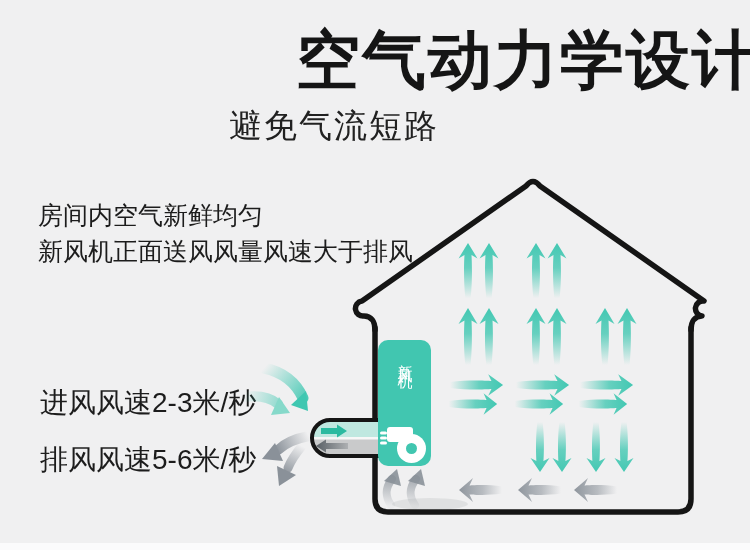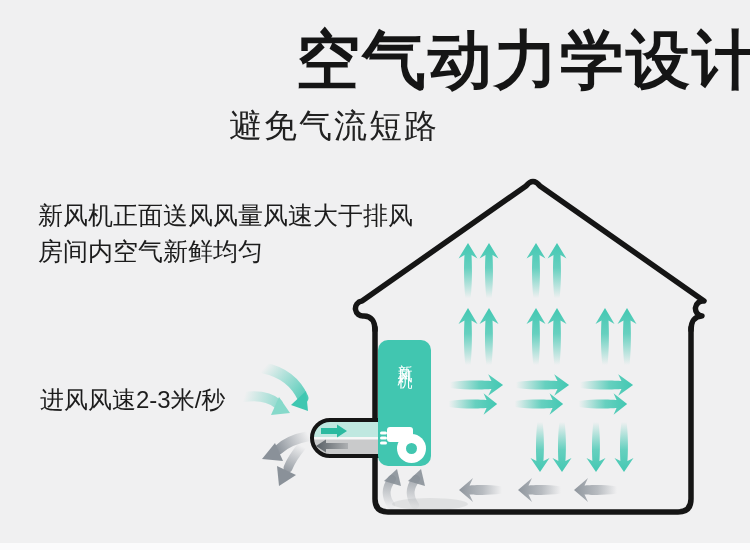--- a/index.html
+++ b/index.html
@@ -16,21 +16,21 @@
   }
   .subtitle{
     position:absolute;top:104px;left:0;width:668px;text-align:center;
     font-size:33px;font-weight:400;letter-spacing:2px;color:#212121;
     line-height:44px;white-space:nowrap;
   }
   .desc{
     position:absolute;top:197px;left:38px;
     font-size:25px;line-height:36px;color:var(--text,#1c1c1c);
   }
-  .callout{position:absolute;left:40px;font-size:24px;color:var(--text,#1c1c1c);white-space:nowrap;}
+  .callout{position:absolute;left:40px;font-size:28px;color:var(--text,#1c1c1c);white-space:nowrap;}
   .callout.intake{top:384px;}
   .callout.exhaust{top:441px;}
   .diagram{position:absolute;top:0;left:0;}
   .device-label{
     position:absolute;top:352px;left:397px;
     writing-mode:vertical-rl;text-orientation:upright;
     font-size:15px;letter-spacing:5px;color:#fff;line-height:17px;
   }
   .strip{position:absolute;left:0;top:543px;width:750px;height:7px;background:var(--strip,#fbfbfc);}
   .s-teal{stop-color:var(--teal,#3fc7b1);}
@@ -39,25 +39,26 @@
 </style>
 </head>
 <body>
 
 <div class="stage">
 
   <div class="title">空气动力学设计</div>
   <div class="subtitle">避免气流短路</div>
 
   <div class="desc">
+    <div>房间内空气新鲜均匀</div>
     <div>新风机正面送风风量风速大于排风</div>
-    <div>房间内空气新鲜均匀</div>
   </div>
 
   <div class="callout intake">进风风速2-3米/秒</div>
+  <div class="callout exhaust">排风风速5-6米/秒</div>
 
   <svg class="diagram" width="750" height="550" viewBox="0 0 750 550">
     <defs>
 
       <linearGradient id="gt" x1="0" y1="0" x2="0" y2="1">
         <stop class="s-teal" offset="0" stop-opacity="0.98"></stop>
         <stop class="s-teal" offset="0.45" stop-opacity="0.78"></stop>
         <stop class="s-teal" offset="1" stop-opacity="0"></stop>
       </linearGradient>
       <linearGradient id="gg" x1="0" y1="0" x2="0" y2="1">

